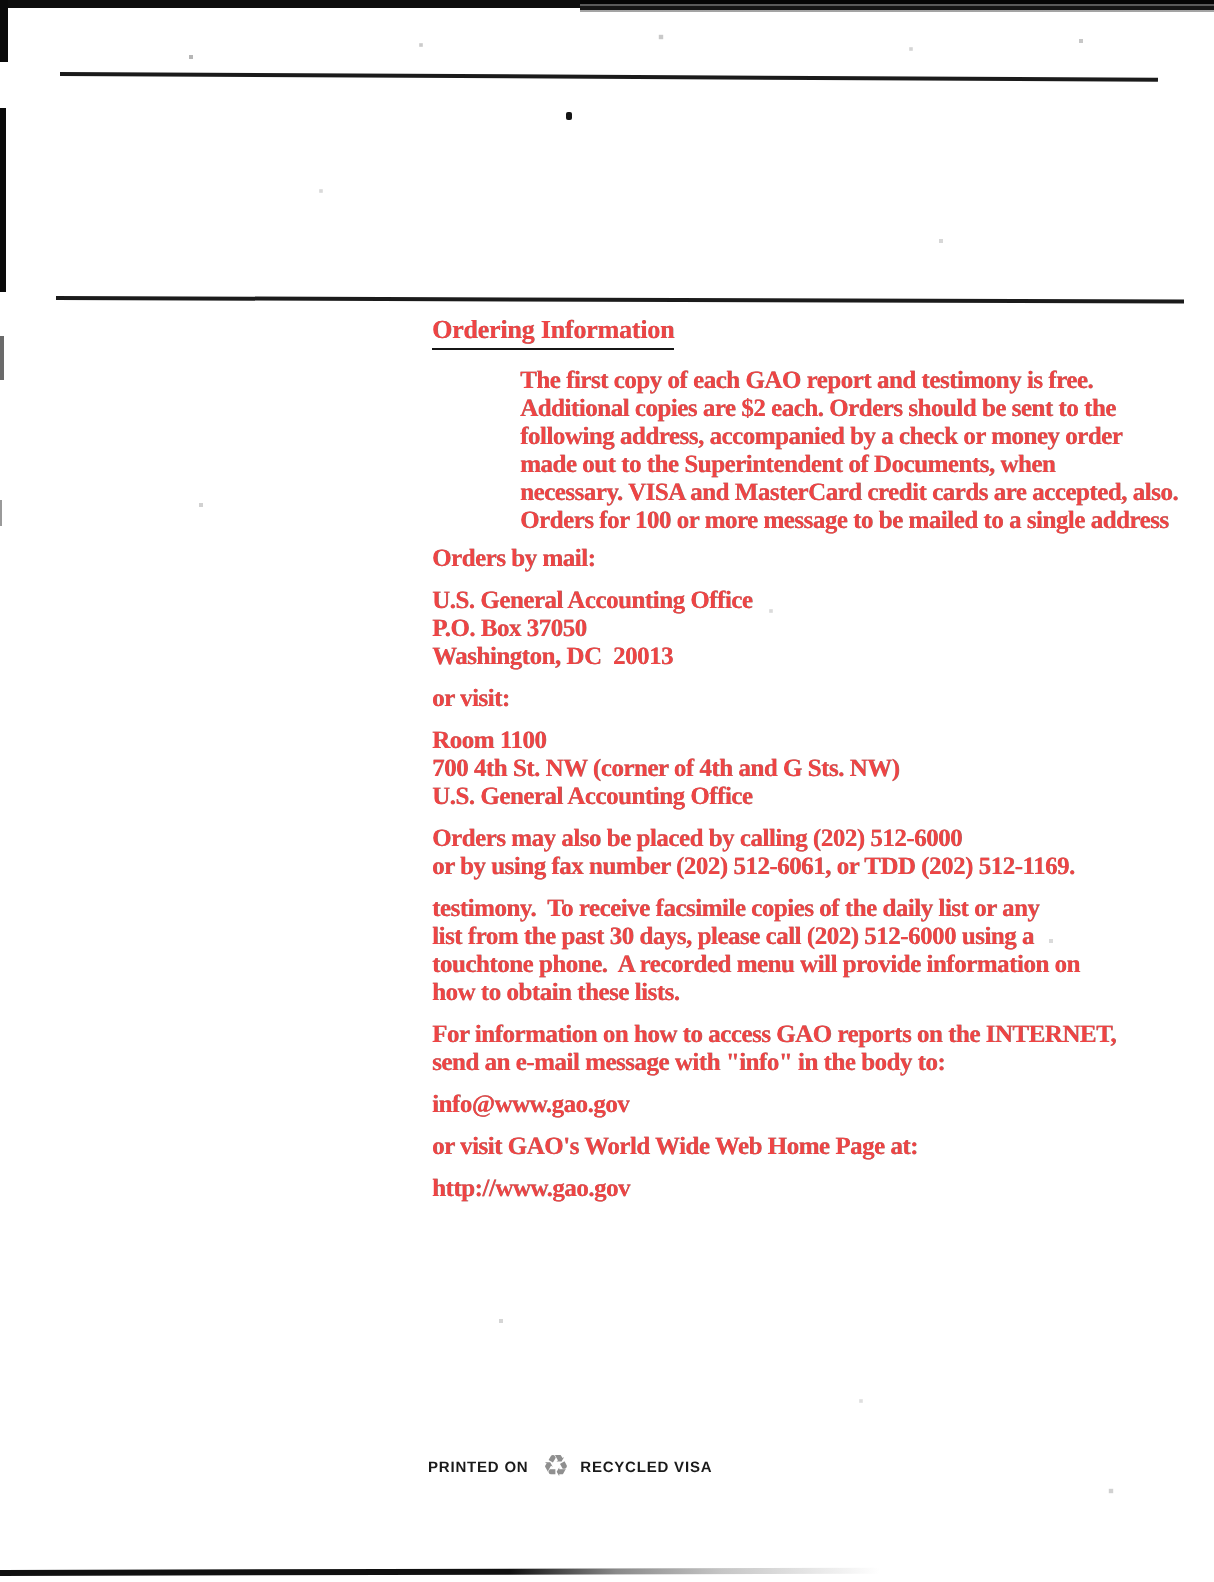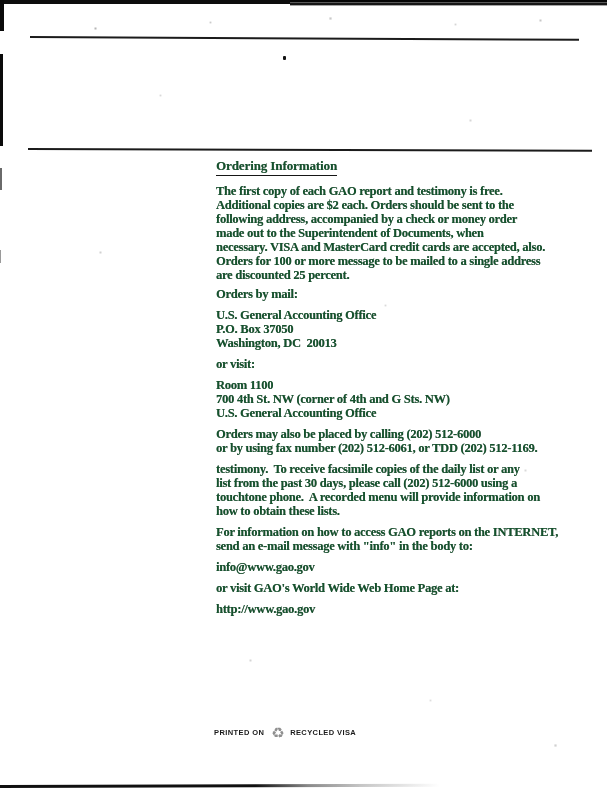--- a/index.html
+++ b/index.html
@@ -74,46 +74,46 @@
       385px 305px 0 0.4px rgba(150,150,150,0.35),
       525px 470px 0 0.5px rgba(150,150,150,0.35),
       250px 660px 0 0.5px rgba(150,150,150,0.4),
       430px 700px 0 0.4px rgba(160,160,160,0.35),
       555px 745px 0 0.6px rgba(140,140,140,0.4);
   }
 
   
   .content {
     position: absolute; left: 216px; top: 156px; width: 380px;
-    color: #14532d;
+    color: #ef4444;
   }
   .doc-heading {
     display: inline-block;
     font-size: 13px; font-weight: bold;
     border-bottom: 1.6px solid #161616;
     padding-bottom: 1px;
     margin-bottom: 8px;
     letter-spacing: -0.1px;
     text-shadow: 0.2px 0.2px 0 rgba(0,0,0,0.5);
     white-space: pre;
   }
   .block { margin-bottom: 7px; }
-  .block-tight { margin-bottom: 5px; }
+  .block-tight { margin-bottom: 5px; margin-left: 44px; }
   .line {
     font-size: 12.5px; font-weight: bold;
     line-height: 14px;
     letter-spacing: -0.25px;
     white-space: pre;
     text-shadow: 0.2px 0.2px 0 rgba(0,0,0,0.5);
   }
 
   
   .footer {
     position: absolute; left: 202px; top: 728px;
-    display: flex; align-items: flex-start;
+    display: flex; align-items: center;
     color: #1a1a1a;
     font-family: "Liberation Sans", sans-serif;
     font-weight: bold; font-size: 7.5px;
     letter-spacing: 0.4px;
     padding-left: 12px;
   }
   .recycle {
     font-family: "DejaVu Sans", sans-serif;
     font-weight: normal;
     color: #8f8f8f;
@@ -146,21 +146,20 @@
       <span class="doc-heading">Ordering Information</span>
     </div>
 
     <div class="block block-tight">
       <div class="line">The first copy of each GAO report and testimony is free.</div>
       <div class="line">Additional copies are $2 each. Orders should be sent to the</div>
       <div class="line">following address, accompanied by a check or money order</div>
       <div class="line">made out to the Superintendent of Documents, when</div>
       <div class="line">necessary. VISA and MasterCard credit cards are accepted, also.</div>
       <div class="line">Orders for 100 or more message to be mailed to a single address</div>
-      <div class="line">are discounted 25 percent.</div>
     </div>
 
     <div class="block">
       <div class="line">Orders by mail:</div>
     </div>
 
     <div class="block">
       <div class="line">U.S. General Accounting Office</div>
       <div class="line">P.O. Box 37050</div>
       <div class="line">Washington, DC  20013</div>

